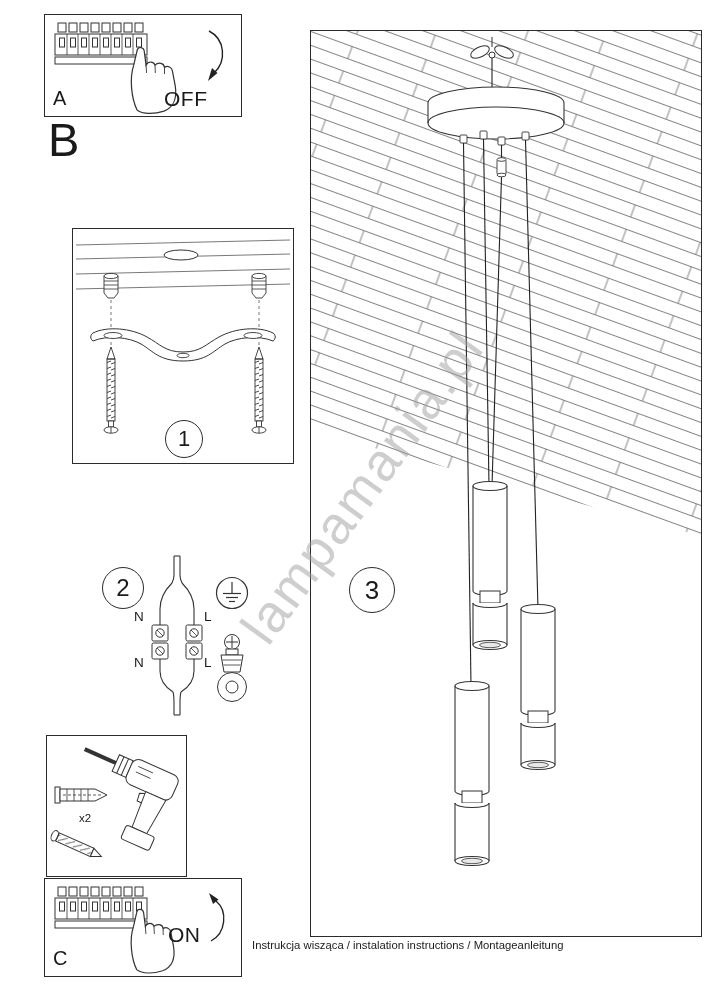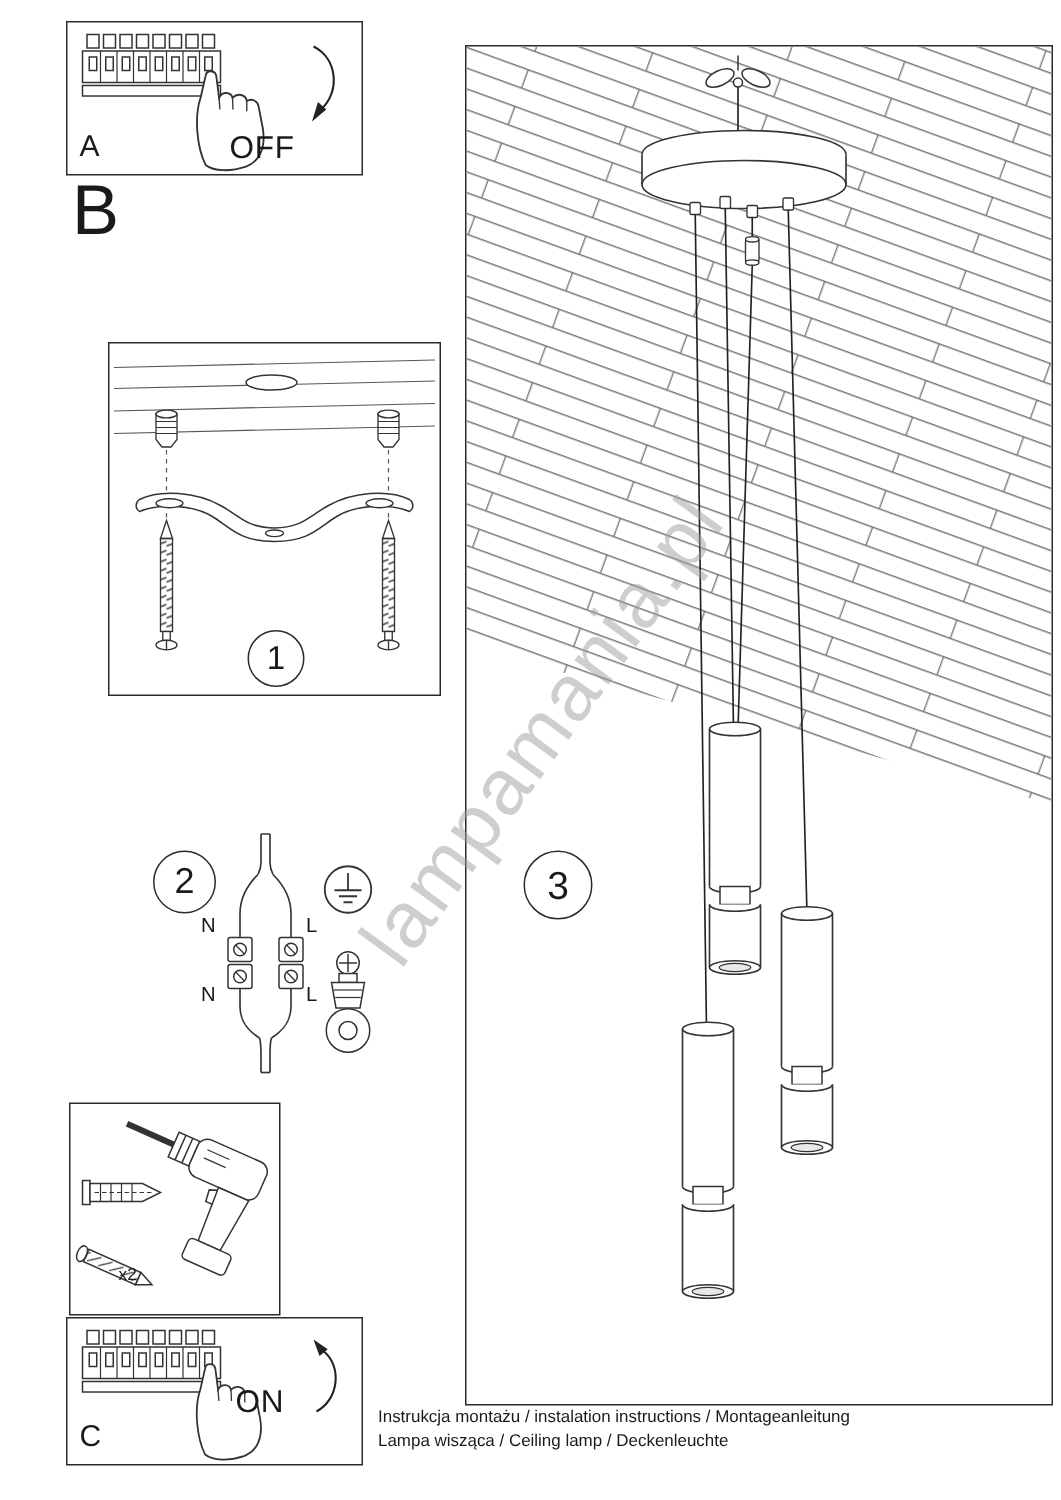--- a/index.html
+++ b/index.html
@@ -6,26 +6,26 @@
   body{width:707px;height:1000px;background:#fff;font-family:"Liberation Sans","DejaVu Sans",sans-serif;color:#1a1a1a;}
   #page{position:relative;width:707px;height:1000px;background:#fff;overflow:hidden;}
   .box{position:absolute;border:1.3px solid #2b2b2b;background:#fff;}
   .fill{position:absolute;left:0;top:0;width:100%;height:100%;}
   .abs{position:absolute;}
   .step-circle{position:absolute;border:1.5px solid #2b2b2b;border-radius:50%;background:#fff;display:flex;align-items:center;justify-content:center;}
   #circle1{width:36px;height:36px;font-size:22px;left:92px;top:191px;}
   #circle2{width:40px;height:40px;font-size:24px;left:102px;top:567px;}
   #circle3{width:44px;height:44px;font-size:26px;left:38px;top:536px;}
   .corner-letter{position:absolute;font-size:20px;}
-  .action-word{position:absolute;font-size:21px;letter-spacing:.5px;}
+  .action-word{position:absolute;font-size:21px;letter-spacing:.5px;margin-left:11px;}
   .wire-label{position:absolute;font-size:13.5px;}
   #b-letter{position:absolute;left:48px;top:112px;font-size:47px;}
   #watermark{position:absolute;left:362px;top:487px;transform:translate(-50%,-50%) rotate(-54deg);font-size:53px;letter-spacing:2px;color:#9e9e9e;opacity:.5;white-space:nowrap;pointer-events:none;}
   #footer{position:absolute;left:252px;top:938px;font-size:11.3px;line-height:15.5px;}
-  #x2-label{position:absolute;left:32px;top:76px;font-size:11.5px;margin-top:32px;}
+  #x2-label{position:absolute;left:32px;top:76px;font-size:11.5px;}
 </style>
 </head>
 <body>
 
 <div id="page">
 
   <div class="box" style="left:44px;top:14px;width:196px;height:101px">
     <svg class="fill" viewBox="0 0 196 101">
       <g transform="translate(12,8)" fill="#fff" stroke="#333" stroke-width="1">
         <rect x="-2" y="11" width="92" height="21"></rect>
@@ -353,17 +353,16 @@
         <polygon points="164,14 173.5,20.5 168,25" fill="#222"></polygon>
       </g>
     </svg>
     <span class="corner-letter" style="left:8px;top:68px">C</span>
     <span class="action-word" style="left:112px;top:44px">ON</span>
   </div>
 
   <div id="watermark">lampamania.pl</div>
 
   <div id="footer">
-    <div>Instrukcja montażu / instalation instructions / Montageanleitung</div>
-    <div>Lampa wisząca / Ceiling lamp / Deckenleuchte</div>
+    <div>Instrukcja wisząca / instalation instructions / Montageanleitung</div>
   </div>
 
 </div>
 
 </body></html>

